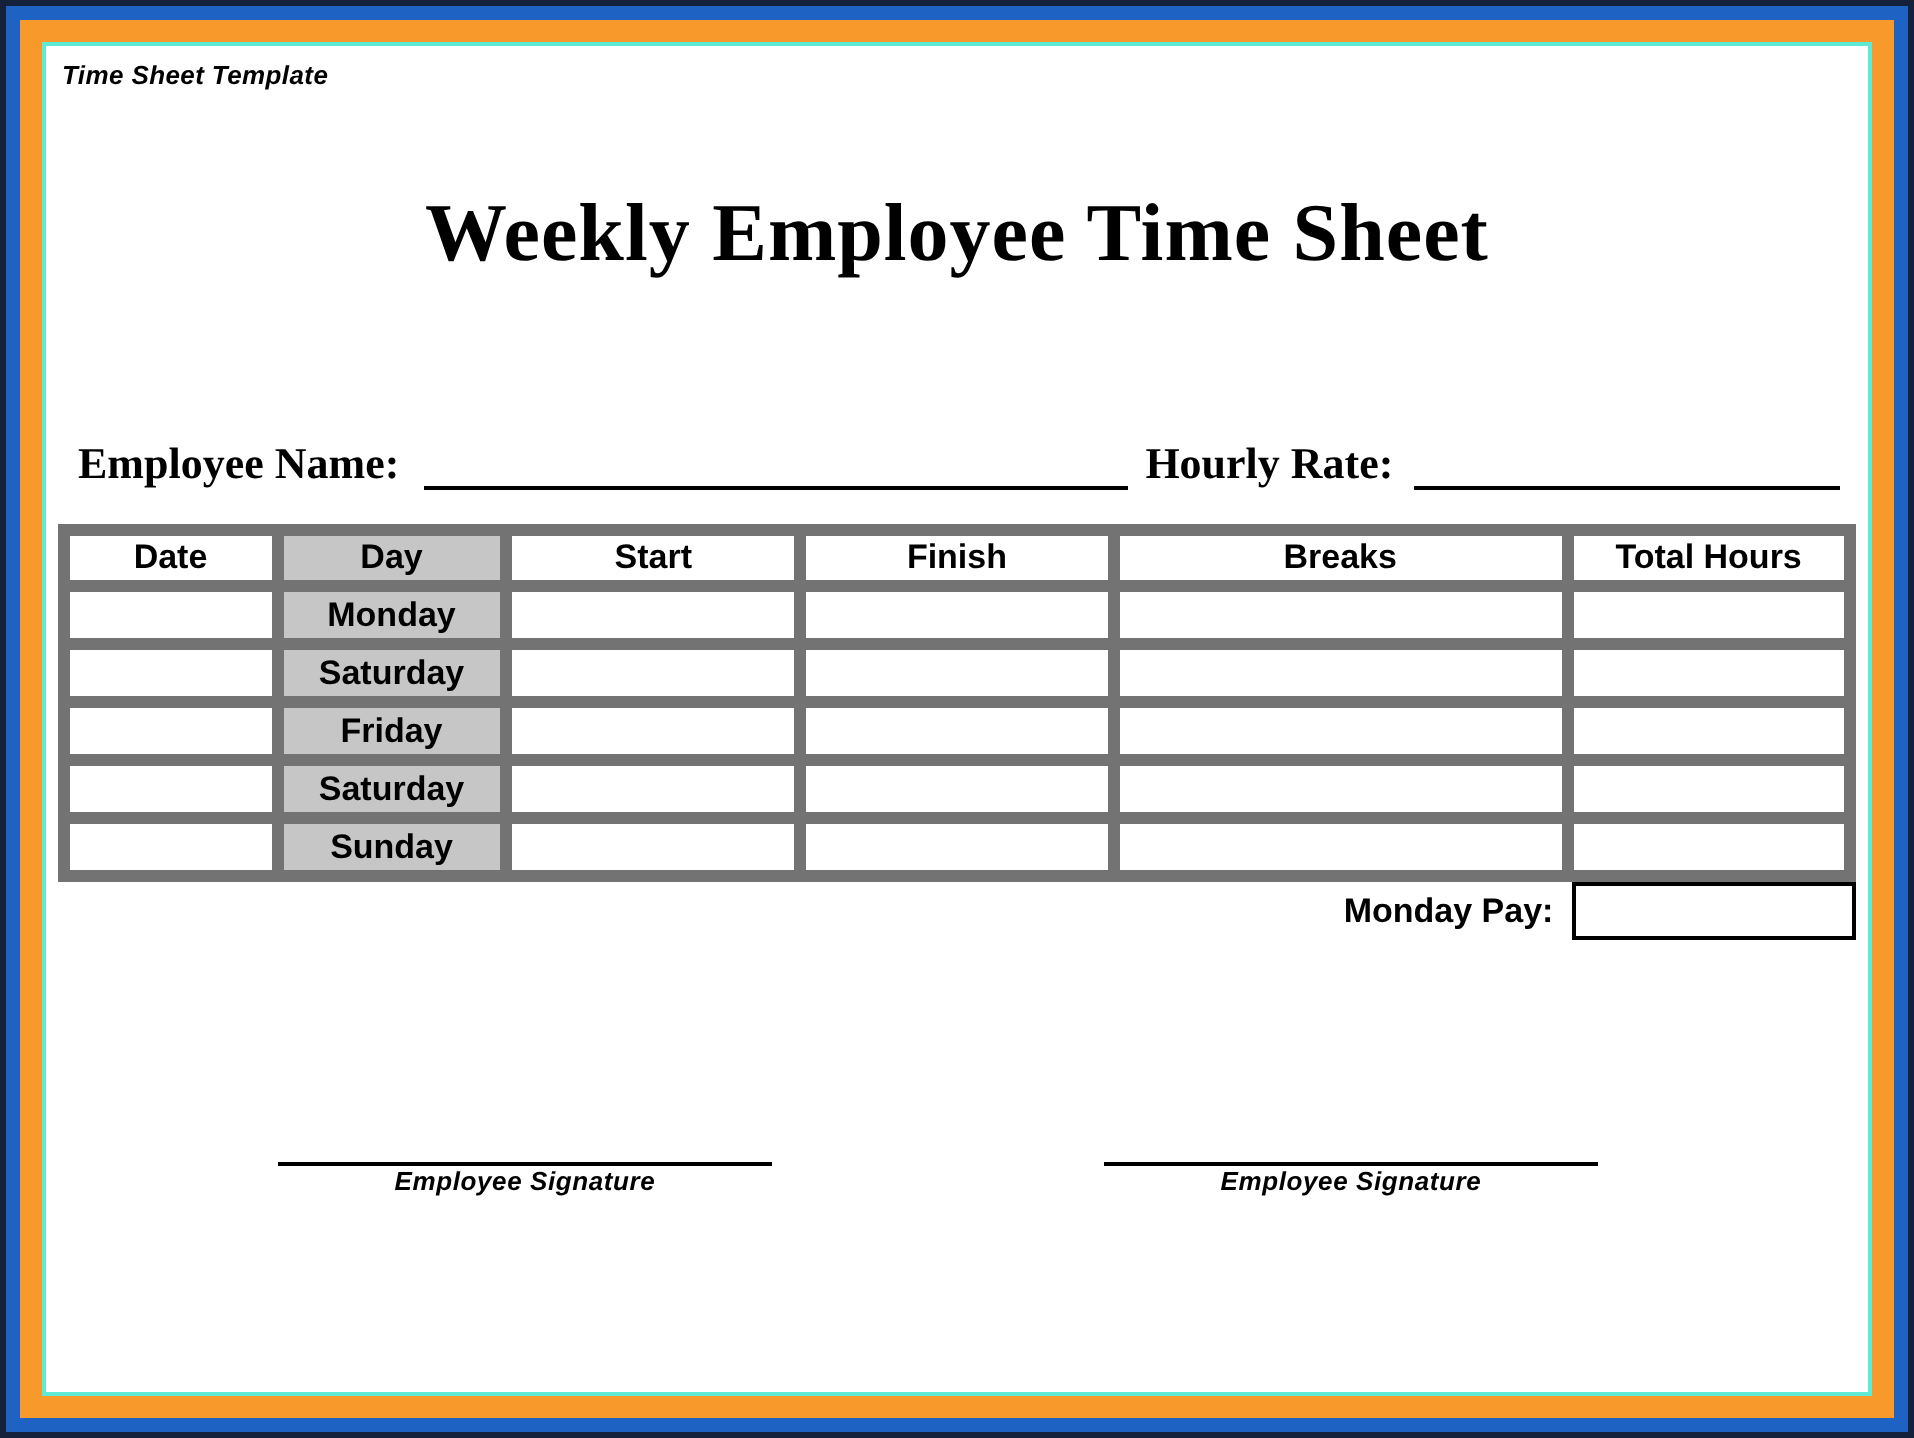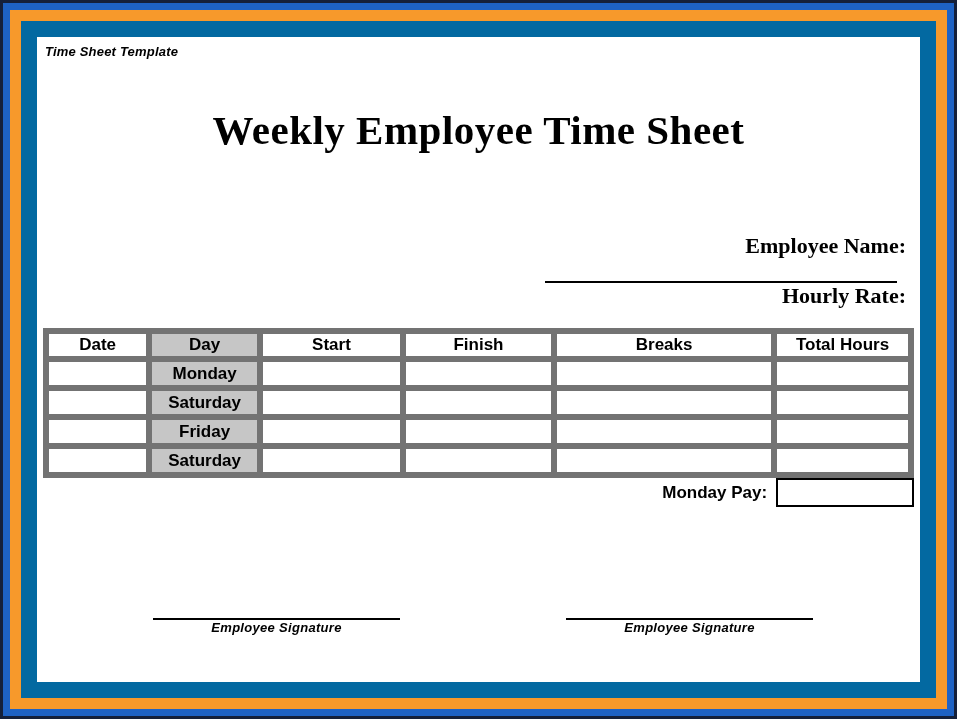--- a/index.html
+++ b/index.html
@@ -2,21 +2,21 @@
 <html><head>
 <meta charset="utf-8">
 <style>
   * { margin:0; padding:0; box-sizing:border-box; }
   html,body { width:957px; height:719px; overflow:hidden; background:#fff; }
   body { font-family:"Liberation Sans", sans-serif; color:#000; }
 
   .frame-outer { width:957px; height:719px; background:#15203a; padding:3px; }
   .frame-blue  { width:100%; height:100%; background:#1e62c4; padding:7px; }
   .frame-orange{ width:100%; height:100%; background:#f7992b; padding:11px; }
-  .frame-inner { width:100%; height:100%; background:#0369a1; padding:16px; }
+  .frame-inner { width:100%; height:100%; background:#5eead4; padding:2px; }
   .content     { width:100%; height:100%; background:#ffffff; padding:2px 6px; overflow:hidden; }
 
   .doc-label {
     margin:5px 0 0 2px;
     font-size:13px; font-weight:bold; font-style:italic;
     letter-spacing:0.2px;
   }
 
   .title {
     margin-top:48px; text-align:center;
@@ -24,21 +24,20 @@
     font-size:41px; font-weight:bold; line-height:46px;
     letter-spacing:0.5px;
   }
 
   .field-row {
     margin-top:80px; padding:0 8px 0 10px;
     display:flex; align-items:flex-end;
     font-family:"Liberation Serif", serif;
     font-size:22px; font-weight:bold; line-height:26px;
     white-space:nowrap;
-    flex-direction:column;
   }
   .blank-line { display:inline-block; border-bottom:2px solid #000; height:24px; }
   .name-line  { width:352px; margin-left:12px; margin-right:9px; }
   .rate-line  { flex:1; margin-left:10px; }
 
   table.timesheet {
     margin-top:17px; width:100%;
     border-collapse:collapse; border:2px solid #000;
     table-layout:fixed;
   }
@@ -141,20 +140,28 @@
 
   <tr>
     <td></td>
     <td class="day-shade">Saturday</td>
     <td></td>
     <td></td>
     <td></td>
     <td></td>
   </tr>
 
+  <tr>
+    <td></td>
+    <td class="day-shade">Sunday</td>
+    <td></td>
+    <td></td>
+    <td></td>
+    <td></td>
+  </tr>
 </tbody>
           </table>
 
           <div class="totals">
             <div class="totals-row">
               <div class="totals-label">Monday Pay:</div>
               <div class="totals-box"></div>
             </div>
           </div>
 

